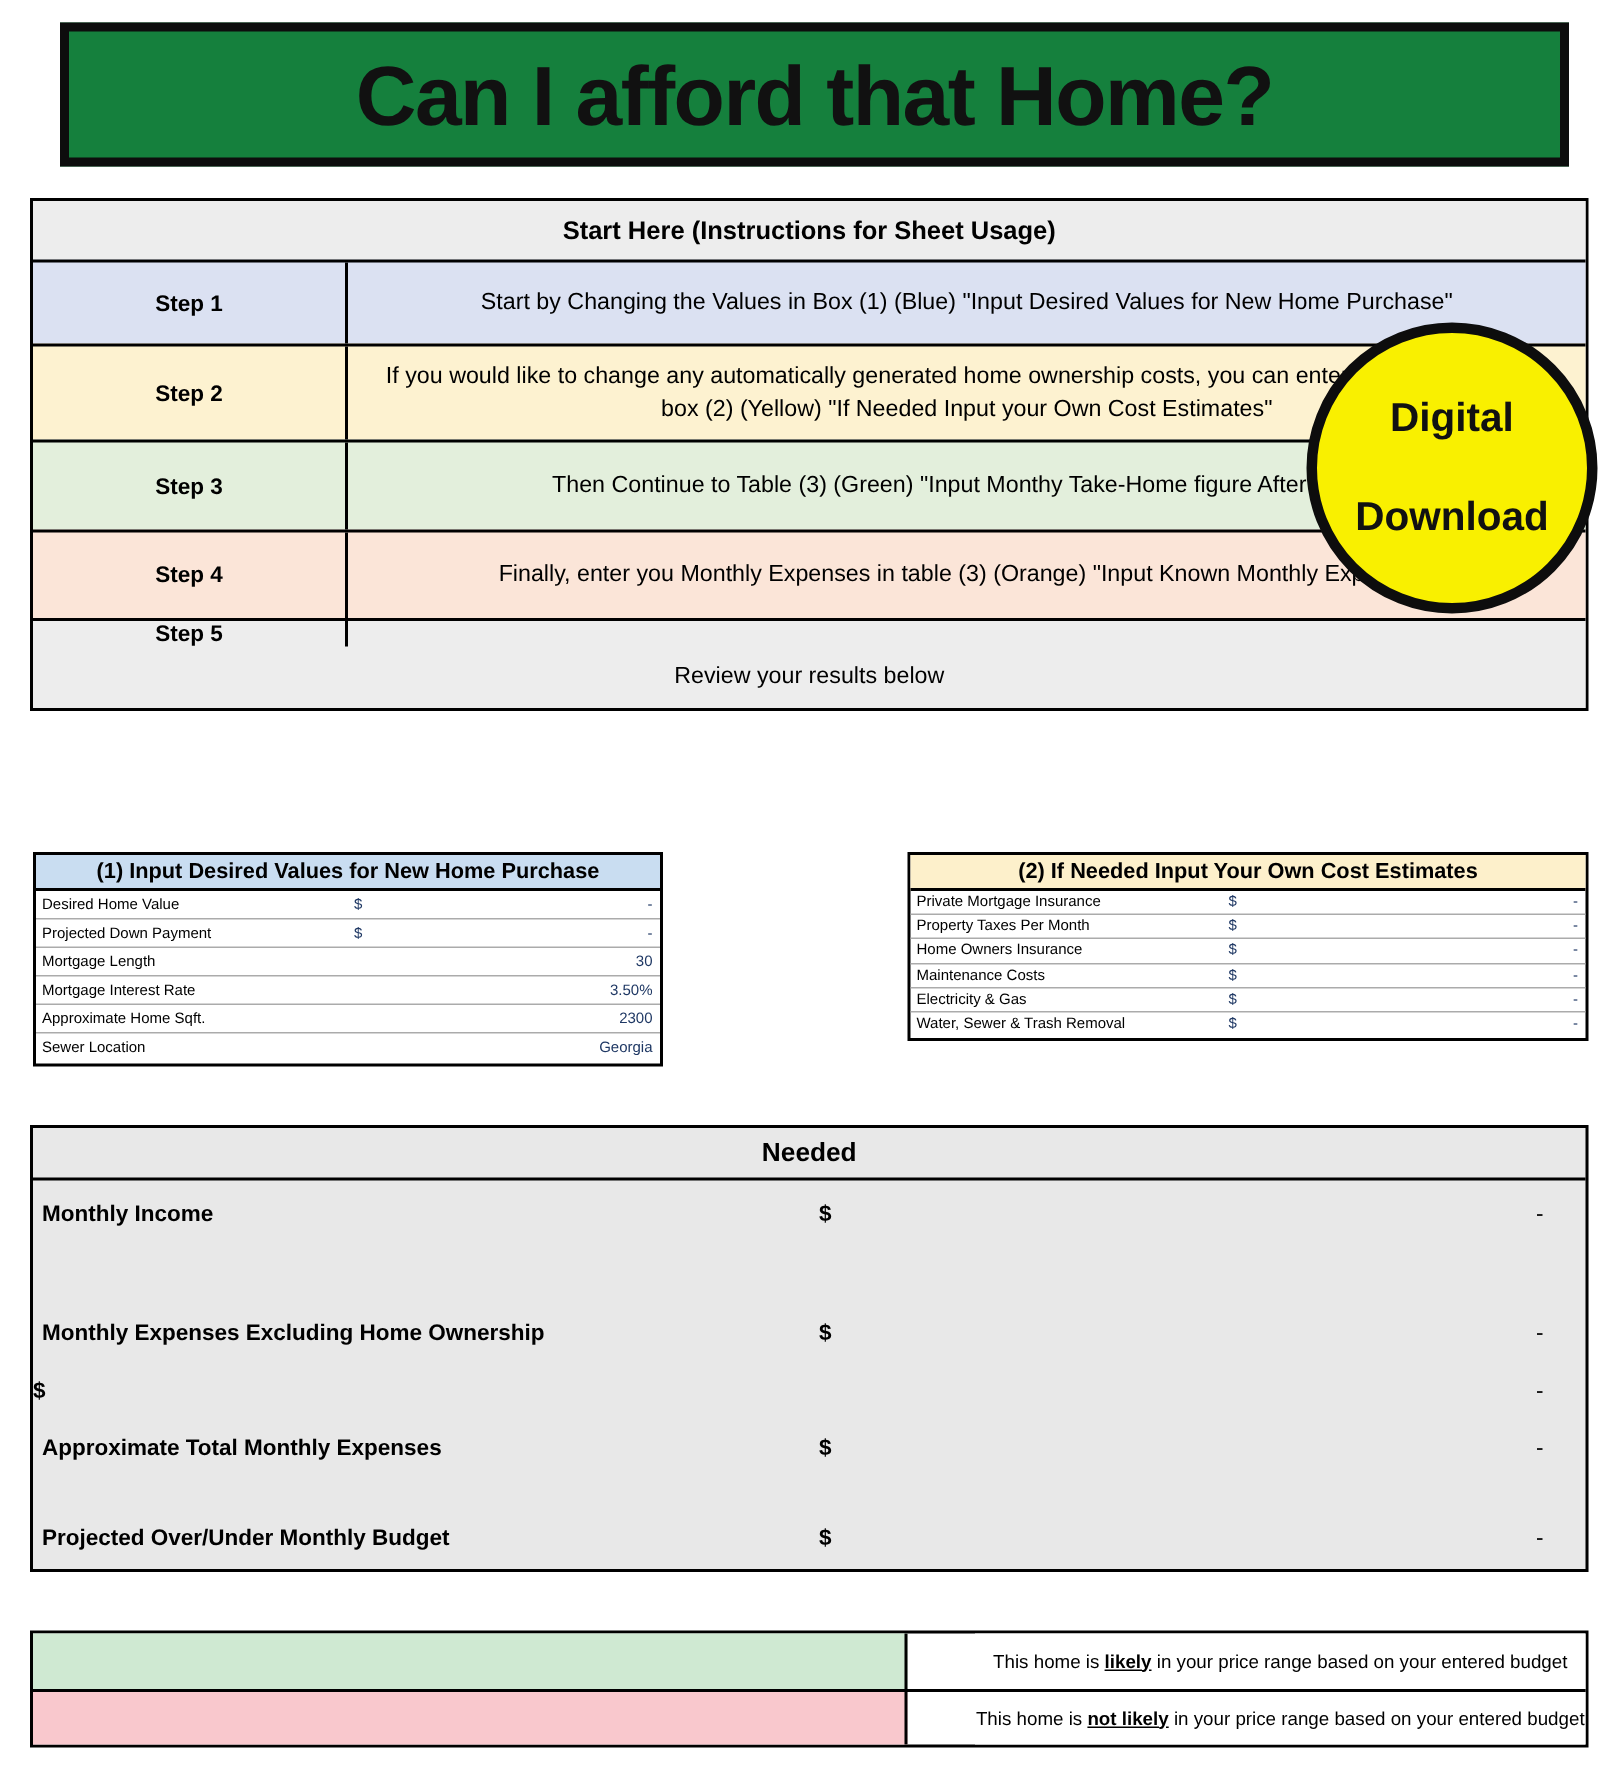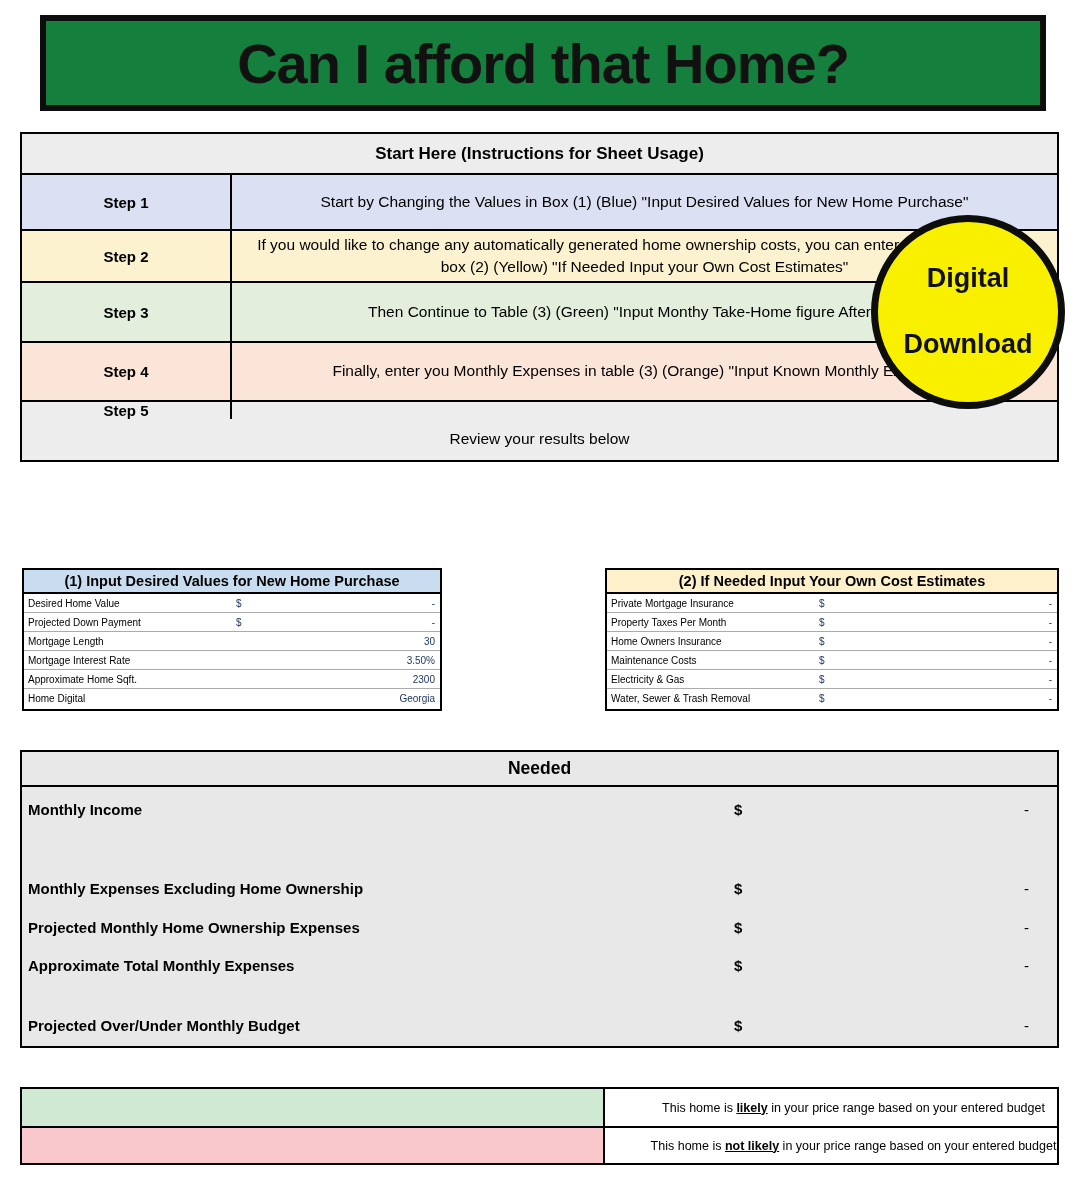--- a/index.html
+++ b/index.html
@@ -14,45 +14,45 @@
 
   
   .instr { position:absolute; left:20px; top:132px; width:1039px; border:2px solid #000; }
   .instr-header { height:39px; display:flex; align-items:center; justify-content:center;
                   font-weight:bold; font-size:17px; }
   .instr-row { display:flex; border-top:2px solid #000; }
   .instr-row .step-label { width:210px; border-right:2px solid #000; display:flex;
                            align-items:center; justify-content:center; font-weight:bold; font-size:15px; }
   .instr-row .step-text { flex:1; display:flex; align-items:center; justify-content:center;
                           text-align:center; font-size:15.5px; padding:0 14px; white-space:pre-line; line-height:1.45; }
-  .h-58{height:56px} .h-60a{height:52px} .h-60b{height:60px} .h-59{height:59px} .h-60c{height:60px}
+  .h-58{height:56px} .h-60a{height:64px} .h-60b{height:60px} .h-59{height:59px} .h-60c{height:60px}
   .instr-note { height:55px; border-top:2px solid #000; display:flex; align-items:center;
                 justify-content:center; font-size:13px; color:#1F3864; text-align:center; }
 
   
   .mini-table { position:absolute; border:2px solid #000; background:#fff; }
   .mini-t1 { left:22px; top:568px; width:420px; height:143px; }
-  .mini-t2 { left:605px; top:568px; width:454px; height:143px; }
+  .mini-t2 { left:605px; top:568px; width:454px; height:126px; }
   .mini-head { height:24px; display:flex; align-items:center; justify-content:center;
                font-weight:bold; font-size:14.5px; border-bottom:2px solid #000; }
   .mini-body { display:flex; flex-direction:column; height:calc(100% - 26px); }
   .mini-row { flex:1; display:flex; align-items:center; font-size:10px; border-top:1px solid #ababab; }
   .mini-row:first-child { border-top:none; }
   .mini-row .lbl { width:212px; padding-left:4px; color:#000; }
   .mini-row .pfx { width:22px; color:#1F3864; }
   .mini-row .val { flex:1; text-align:right; padding-right:5px; color:#1F3864; }
 
   
   .results { position:absolute; left:20px; top:750px; width:1039px; height:298px;
              border:2px solid #000; }
   .results-head { height:35px; display:flex; align-items:center; justify-content:center;
                   font-weight:bold; font-size:17.5px; border-bottom:2px solid #000; }
   .results-body { position:relative; height:calc(100% - 37px); }
   .res-row { position:absolute; left:0; right:0; height:26px; display:flex; align-items:center; }
-  .res-row .lbl { width:712px; padding-left:6px; font-weight:bold; font-size:15px; }
+  .res-row .lbl { width:524px; padding-left:6px; font-weight:bold; font-size:15px; }
   .res-row .pfx { width:30px; font-weight:bold; font-size:15px; }
   .res-row .val { flex:1; text-align:right; padding-right:28px; font-size:15px; }
   .r1{top:9px} .r2{top:88px} .r3{top:127px} .r4{top:165px} .r5{top:225px}
 
   
   .legend { position:absolute; left:20px; top:1087px; width:1039px; border:2px solid #000; }
   .legend-row { display:flex; height:37px;gap:45px; }
   .legend-row + .legend-row { border-top:2px solid #000; }
   .legend-swatch { width:583px; border-right:2px solid #000; }
   .legend-text { flex:1; background:#fff; display:flex; align-items:center; justify-content:center;
@@ -127,21 +127,21 @@
         <span class="lbl">Mortgage Interest Rate</span>
         <span class="pfx"></span>
         <span class="val">3.50%</span>
       </div>
       <div class="mini-row">
         <span class="lbl">Approximate Home Sqft.</span>
         <span class="pfx"></span>
         <span class="val">2300</span>
       </div>
       <div class="mini-row">
-        <span class="lbl">Home Digital</span>
+        <span class="lbl">Sewer Location</span>
         <span class="pfx"></span>
         <span class="val">Georgia</span>
       </div>
     </div>
   </div>
 
   <div class="mini-table mini-t2">
     <div class="mini-head" style="background-color: rgb(253, 240, 203);">(2) If Needed Input Your Own Cost Estimates</div>
     <div class="mini-body">
       <div class="mini-row">
@@ -184,21 +184,20 @@
         <span class="lbl">Monthly Income</span>
         <span class="pfx">$</span>
         <span class="val">-</span>
       </div>
       <div class="res-row r2">
         <span class="lbl">Monthly Expenses Excluding Home Ownership</span>
         <span class="pfx">$</span>
         <span class="val">-</span>
       </div>
       <div class="res-row r3">
-        <span class="lbl">Projected Monthly Home Ownership Expenses</span>
         <span class="pfx">$</span>
         <span class="val">-</span>
       </div>
       <div class="res-row r4">
         <span class="lbl">Approximate Total Monthly Expenses</span>
         <span class="pfx">$</span>
         <span class="val">-</span>
       </div>
       <div class="res-row r5">
         <span class="lbl">Projected Over/Under Monthly Budget</span>

